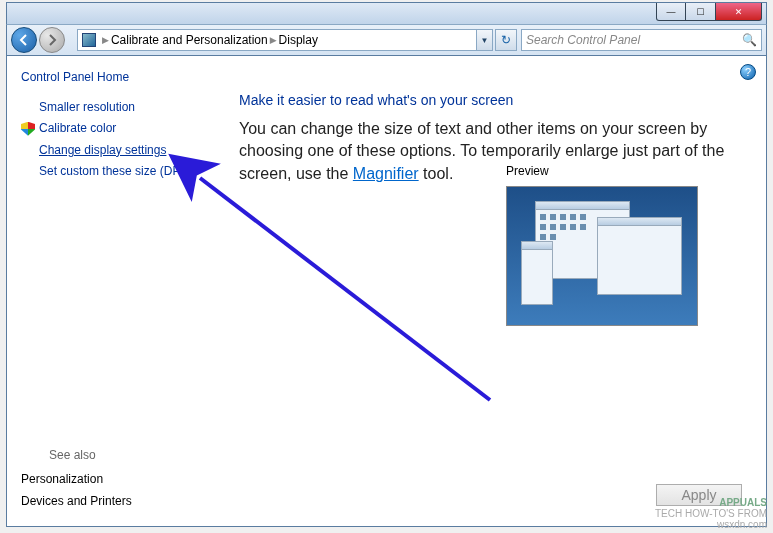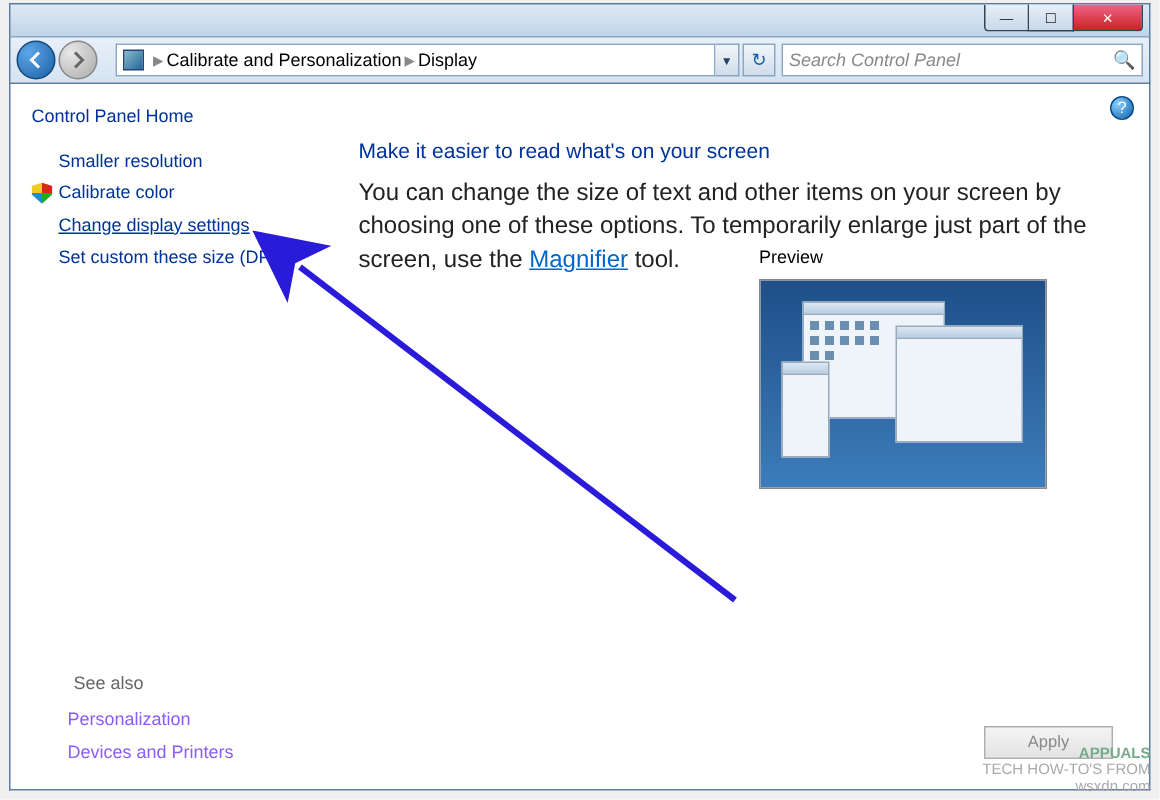--- a/index.html
+++ b/index.html
@@ -30,21 +30,21 @@
   .client { position:absolute; top:56px; left:6px; right:6px; bottom:6px; background:#fff; border:1px solid #5a7ca0; border-top:none; }
   .helpicon { position:absolute; top:8px; right:10px; width:16px; height:16px; border-radius:50%; background: radial-gradient(circle at 30% 30%, #8cd0ff, #0a5fab); color:#fff; font-size:11px; display:flex;align-items:center;justify-content:center; border:1px solid #044a84; }
 
   .sidebar { position:absolute; top:0; left:0; width:212px; bottom:0; padding: 14px 10px 10px 14px; }
   .cphome { color:#003399; font-size:12px; margin-bottom: 16px; cursor:pointer; }
   .tasklink { color:#003399; font-size:12px; margin: 7px 0 7px 18px; cursor:pointer; display:block; }
   .tasklink.active { text-decoration: underline; }
   .shield { display:inline-block; vertical-align:middle; width:14px; height:14px; margin-left:-18px; margin-right:4px; background: conic-gradient(#d22 0 25%, #2a2 0 50%, #28d 0 75%, #ec2 0 100%); clip-path: polygon(50% 0,100% 15%,100% 55%,50% 100%,0 55%,0 15%); }
   .seealso { position:absolute; bottom: 10px; left:14px; }
   .seealso h4 { font-size:12px; color:#666; font-weight:normal; margin-bottom:10px;margin-left:28px; }
-  .seealso a { display:block; color:#8b5cf6; font-size:12px; margin-bottom:8px; cursor:pointer;margin-left:24px; }
+  .seealso a { display:block; color:#000000; font-size:12px; margin-bottom:8px; cursor:pointer; }
 
   .main { position:absolute; left:212px; top:0; right:0; bottom:0; padding: 18px 20px 10px 20px; }
   .main h1 { color:#003399; font-size:14px; font-weight:normal; margin-bottom:10px;margin-top:18px; }
   .main .desc { font-size:16px; color:#222; line-height:1.4; }
   .main .desc a { color:#0066cc; text-decoration:underline; cursor:pointer; }
 
   .options { margin-top: 24px; }
   .opt { display:flex; align-items:center; margin-bottom: 26px; font-size:13px; }
   .opt input { margin-right: 8px; }
   .opt.med label { font-size:15px; }
@@ -54,21 +54,21 @@
   .preview-label { font-size:12px; margin-bottom:8px; }
   .preview-box { width: 192px; height: 140px; background: linear-gradient(#1e4f88,#3d7cbb); border:1px solid #888; position:relative; overflow:hidden; }
   .pv-win { position:absolute; background:#eef4fa; border:1px solid #9ab; }
   .pv-win .bar { height:8px; background: linear-gradient(#dde8f3,#b8cde2); border-bottom:1px solid #9ab; }
   .pv-win.a { top:14px; left:28px; width:95px; height:78px; }
   .pv-win.b { top:30px; left:90px; width:85px; height:78px; }
   .pv-win.c { top:54px; left:14px; width:32px; height:64px; }
   .pv-dots { padding:4px; display:grid; grid-template-columns:repeat(5,6px); gap:4px; }
   .pv-dots i { width:6px;height:6px;background:#6a8fb0; }
 
-  .apply { position:absolute; bottom: 20px; right: 24px; width: 86px; height: 22px; border:1px solid #adadad; background: linear-gradient(#f4f4f4,#e3e3e3); font-size:11px; color:#888; }
+  .apply { position:absolute; bottom: 20px; right: 24px; width: 86px; height: 22px; border:1px solid #adadad; background: linear-gradient(#f4f4f4,#e3e3e3); font-size:14px; color:#888; }
 
   
   .arrow-svg { position:absolute; top: 0; left: 0; pointer-events:none; }
 
   
   .watermark { position:absolute; bottom:0; right:0; font-size:10px; color:#aaa; text-align:right; padding:3px 6px; }
 </style>
 </head>
 <body>
 

